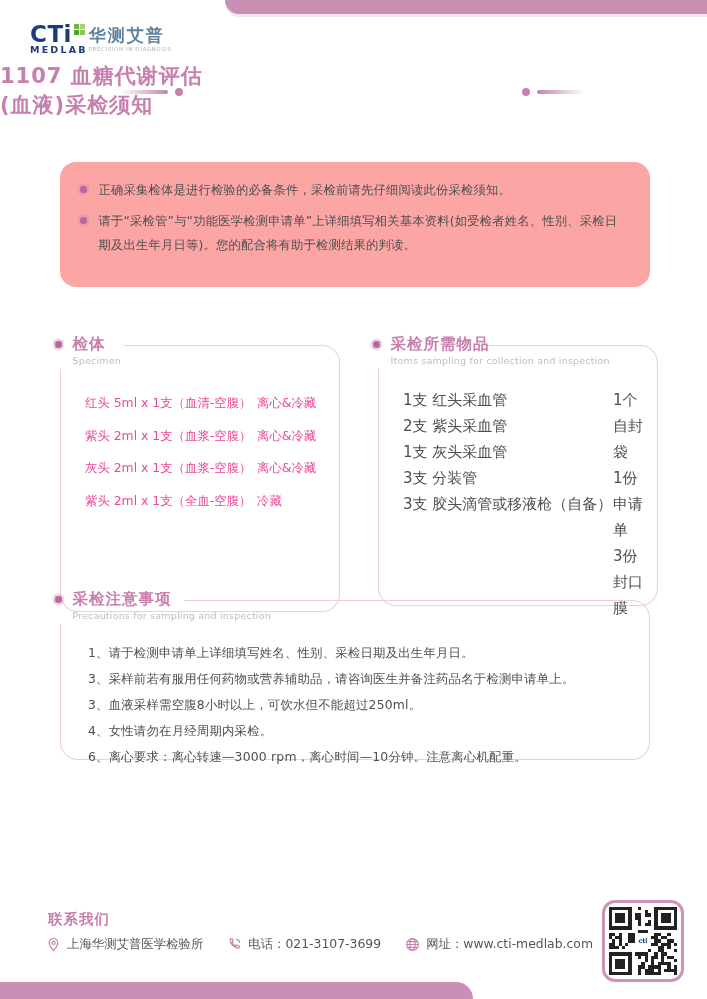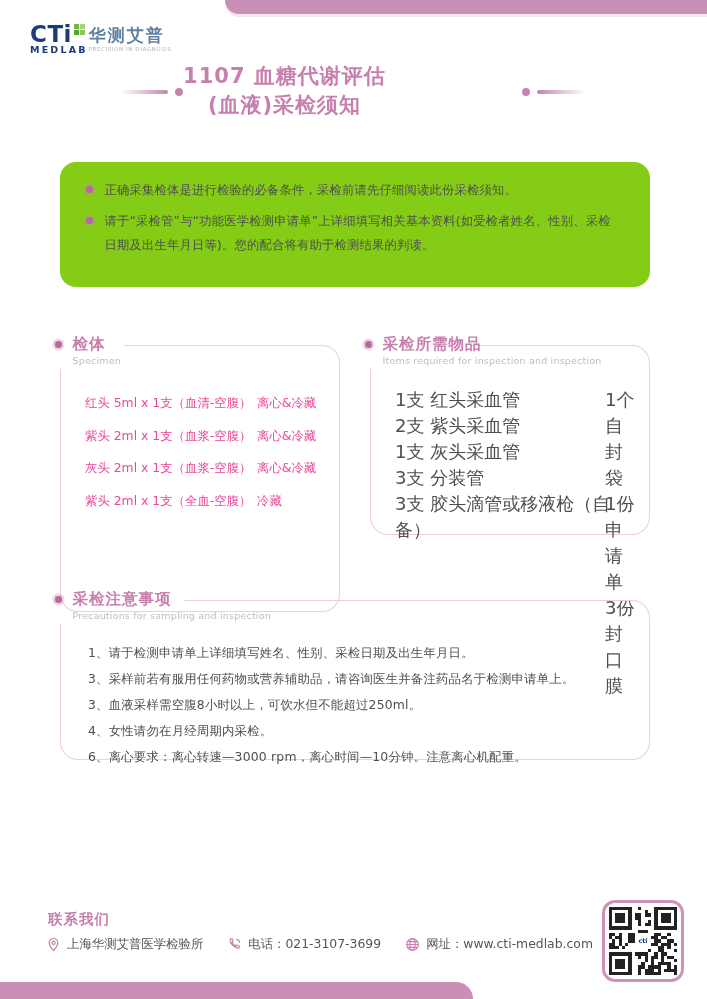--- a/index.html
+++ b/index.html
@@ -23,33 +23,33 @@
   .logo { position:absolute; left:30px; top:24px; display:flex; align-items:flex-start; }
   .logo-cti { color:#1b3c78; font-weight:800; font-size:23px; line-height:20px; letter-spacing:.5px; }
   .logo-medlab { color:#1b3c78; font-weight:700; font-size:9.5px; letter-spacing:2.2px; line-height:11px; }
   .logo-squares { display:inline-grid; grid-template-columns:5px 5px; grid-gap:1px; margin-left:2px; }
   .logo-squares i { width:5px; height:5px; display:block; }
   .sq1{background:#72b541;} .sq2{background:#a8d077;} .sq3{background:#56a331;} .sq4{background:#8ec45e;}
   .logo-right { margin-left:1px; padding-top:2px; }
   .logo-cn { color:#60809f; font-size:17px; font-weight:700; letter-spacing:2px; line-height:18px; }
   .logo-tag { color:#a9b3bd; font-size:5.5px; letter-spacing:.6px; margin-top:2px; }
   
-  .doc-title { position:absolute; left:0; top:62px; width:569px; text-align:center;
+  .doc-title { position:absolute; left:0; top:62px; width:569px; text-align:left;
     color:#c77fae; font-weight:800; font-size:21px; line-height:1.4; letter-spacing:1px; }
   .deco { position:absolute; top:88px; display:flex; align-items:center; }
   .deco-left { left:120px; }
   .deco-right { left:522px; }
   .deco .dash { width:48px; height:3.5px; border-radius:2px; }
   .deco-left .dash { background:linear-gradient(to left,#c584ae,rgba(197,132,174,0)); margin-right:7px; }
   .deco-right .dash { background:linear-gradient(to right,#c584ae,rgba(197,132,174,0)); margin-left:7px; }
   .deco .pt { width:8px; height:8px; border-radius:50%; background:#c584ae; }
   
   .notice-box {
     position:absolute; left:60px; top:162px; width:590px; height:125px;
-    background:#84cc16; border-radius:16px; padding:17px 30px 0 26px;
+    background:#fca5a5; border-radius:16px; padding:17px 30px 0 20px;
   }
   .notice-item { display:flex; margin-bottom:7.5px; }
   .notice-item .dot { margin-top:7px; }
   .notice-item p { font-size:12.3px; color:#4f4f4f; line-height:1.95; margin-left:12px; letter-spacing:.2px; }
   
   .dot { flex:none; width:6.5px; height:6.5px; border-radius:50%; background:#b9679e;
     box-shadow:0 0 0 2.5px rgba(200,132,174,.32); }
   
   .panel { position:absolute; }
   .ot { position:absolute; top:0; right:0; height:24px;
@@ -58,21 +58,21 @@
     border-left:1.4px solid #eacfe0; border-right:1.4px solid #eacfe0; border-bottom:1.4px solid #eacfe0;
     border-bottom-left-radius:18px; border-bottom-right-radius:18px; }
   .panel-head { position:absolute; top:-9px; left:-5px; display:flex; }
   .panel-head .dot { margin-top:5px; }
   .head-text { margin-left:11px; }
   .head-cn { color:#c77fae; font-size:15.5px; font-weight:700; letter-spacing:1px; line-height:17px; }
   .head-en { color:#bfbebe; font-size:9.5px; margin-top:2px; letter-spacing:.2px; }
   .panel-body { position:absolute; left:25px; right:14px; top:38px; }
   .spec-row { display:flex; font-size:12.4px; color:#ec4899; margin-bottom:12.5px; line-height:20px; }
   .spec-row .spec { width:172px; flex:none; }
-  .item-line { font-size:18px; color:#4f4f4f; line-height:26px; }
+  .item-line { font-size:15px; color:#4f4f4f; line-height:26px; }
   .items-col2 { position:absolute; left:210px; top:0; }
   
   .prec-body { position:absolute; left:28px; right:20px; top:40px; }
   .prec-line { font-size:12.4px; color:#4f4f4f; line-height:26px; letter-spacing:.2px; }
   
   .contact-title { position:absolute; left:48px; top:910px; color:#c77fae; font-size:14.5px; font-weight:700; letter-spacing:1px; }
   .contact-row { position:absolute; left:46px; top:936px; display:flex; align-items:center; gap:24px; }
   .contact-item { display:flex; align-items:center; gap:6px; font-size:12.4px; color:#555; }
   .cicon { width:15px; height:15px; display:block; }
   .cicon * { stroke:#c584ae; fill:none; stroke-width:1.3; stroke-linecap:round; stroke-linejoin:round; }
@@ -154,28 +154,28 @@
         <span class="spec">灰头 2ml x 1支（血浆-空腹）</span>
         <span>离心&amp;冷藏</span>
       </div>
       <div class="spec-row">
         <span class="spec">紫头 2ml x 1支（全血-空腹）</span>
         <span>冷藏</span>
       </div>
     </div>
   </div>
 
-  <div class="panel" style="left:370px;top:345px;width:280px;height:190px;">
+  <div class="panel" style="left:378px;top:345px;width:280px;height:261px;">
     <div class="ot" style="left:100px;"></div>
     <div class="om"></div>
     <div class="panel-head">
       <span class="dot"></span>
       <div class="head-text">
         <div class="head-cn">采检所需物品</div>
-        <div class="head-en">Items required for inspection and inspection</div>
+        <div class="head-en">Items sampling for collection and inspection</div>
       </div>
     </div>
     <div class="panel-body" style="top:42px;">
       <div>
         <div class="item-line">1支 红头采血管</div>
         <div class="item-line">2支 紫头采血管</div>
         <div class="item-line">1支 灰头采血管</div>
         <div class="item-line">3支 分装管</div>
         <div class="item-line">3支 胶头滴管或移液枪（自备）</div>
       </div>

